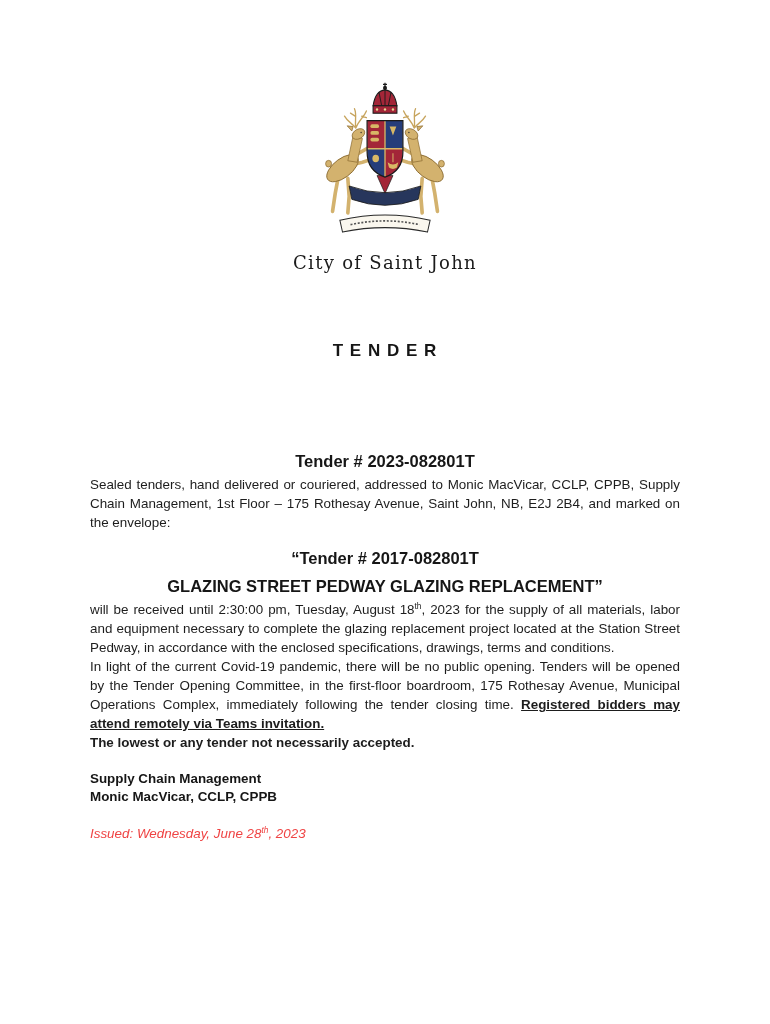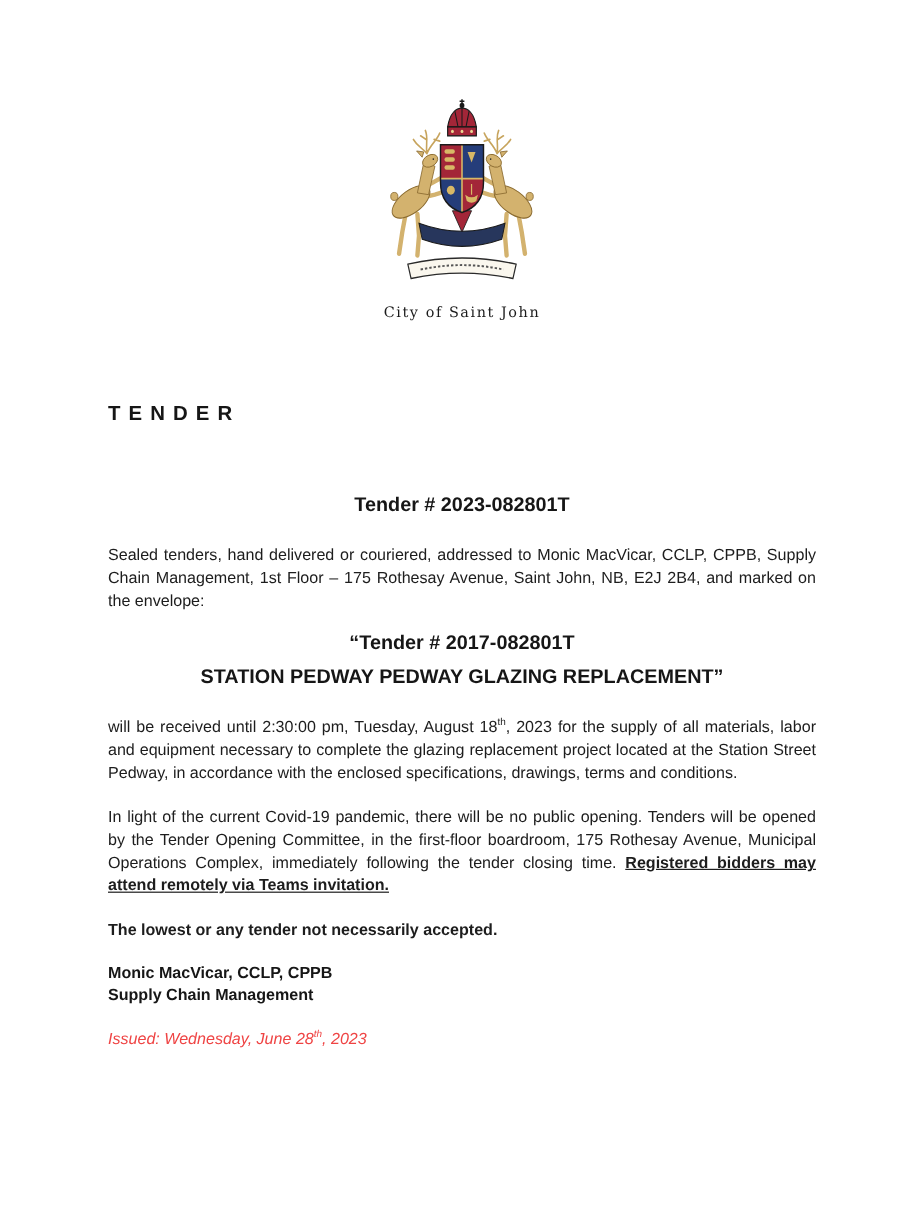--- a/index.html
+++ b/index.html
@@ -7,33 +7,33 @@
   body {
     width:770px; height:1024px; margin:0 auto;
     font-family:"Liberation Sans","DejaVu Sans",sans-serif;
     color:#1e1e1e; overflow:hidden;
   }
   .content { padding:0 90px; }
   .crest-wrap { text-align:center; margin-top:82px; }
   .crest { width:146px; height:156px; display:inline-block; }
   .crest-caption {
     font-family:"DejaVu Serif","Liberation Serif",serif;
-    font-size:12px; letter-spacing:1.3px; color:#1b1b1b;
+    font-size:18px; letter-spacing:1.3px; color:#1b1b1b;
     text-align:center; margin-top:10px;
   }
   .doc-title {
-    text-align:left; font-weight:bold; font-size:17px;
+    text-align:center; font-weight:bold; font-size:17px;
     letter-spacing:1px; margin-top:68px; color:#161616;
   }
   .heading { text-align:center; font-weight:bold; font-size:16.5px; line-height:28px; color:#161616; }
-  .heading-1 { margin-top:52px; }
+  .heading-1 { margin-top:86px; }
   .heading-2 { margin-top:12px; }
   p.body-text {
     font-size:13.4px; line-height:19px; text-align:justify;
-    margin-top:18px; color:#1d1d1d;
+    margin-top:0; color:#1d1d1d;
   }
   p.no-justify { text-align:left;font-weight:bold; }
   sup { font-size:0.62em; line-height:0; }
   .bold-underline { font-weight:bold; text-decoration:underline; }
   .signature { margin-top:18px; font-weight:bold; font-size:13.4px; line-height:18px; color:#161616; }
   .issued { margin-top:20px; font-style:italic; font-size:13.4px; color:#ef4444; }
 </style>
 </head>
 <body>
 
@@ -107,29 +107,29 @@
   <div class="doc-title">T E N D E R</div>
 
   <div class="heading heading-1">
     <div>Tender # 2023-082801T</div>
   </div>
 
   <p class="body-text">Sealed tenders, hand delivered or couriered, addressed to Monic MacVicar, CCLP, CPPB, Supply Chain Management, 1st Floor – 175 Rothesay Avenue, Saint John, NB, E2J 2B4, and marked on the envelope:</p>
 
   <div class="heading heading-2">
     <div>“Tender # 2017-082801T</div>
-    <div>STATION PEDWAY PEDWAY GLAZING REPLACEMENT”</div>
+    <div>GLAZING STREET PEDWAY GLAZING REPLACEMENT”</div>
   </div>
 
   <p class="body-text"><span>will be received until 2:30:00 pm, Tuesday, August 18</span><sup>th</sup><span>, 2023 for the supply of all materials, labor and equipment necessary to complete the glazing replacement project located at the Station Street Pedway, in accordance with the enclosed specifications, drawings, terms and conditions.</span></p>
 
   <p class="body-text"><span>In light of the current Covid-19 pandemic, there will be no public opening.  Tenders will be opened by the Tender Opening Committee, in the first-floor boardroom, 175 Rothesay Avenue, Municipal Operations Complex, immediately following the tender closing time.  </span><span class="bold-underline">Registered bidders may attend remotely via Teams invitation.</span></p>
 
   <p class="body-text no-justify">The lowest or any tender not necessarily accepted.</p>
 
   <div class="signature">
+    <div>Supply Chain Management</div>
     <div>Monic MacVicar, CCLP, CPPB</div>
-    <div>Supply Chain Management</div>
   </div>
 
   <p class="issued"><span>Issued: Wednesday, June 28</span><sup>th</sup><span>, 2023</span></p>
 
 </div>
 
 </body></html>

